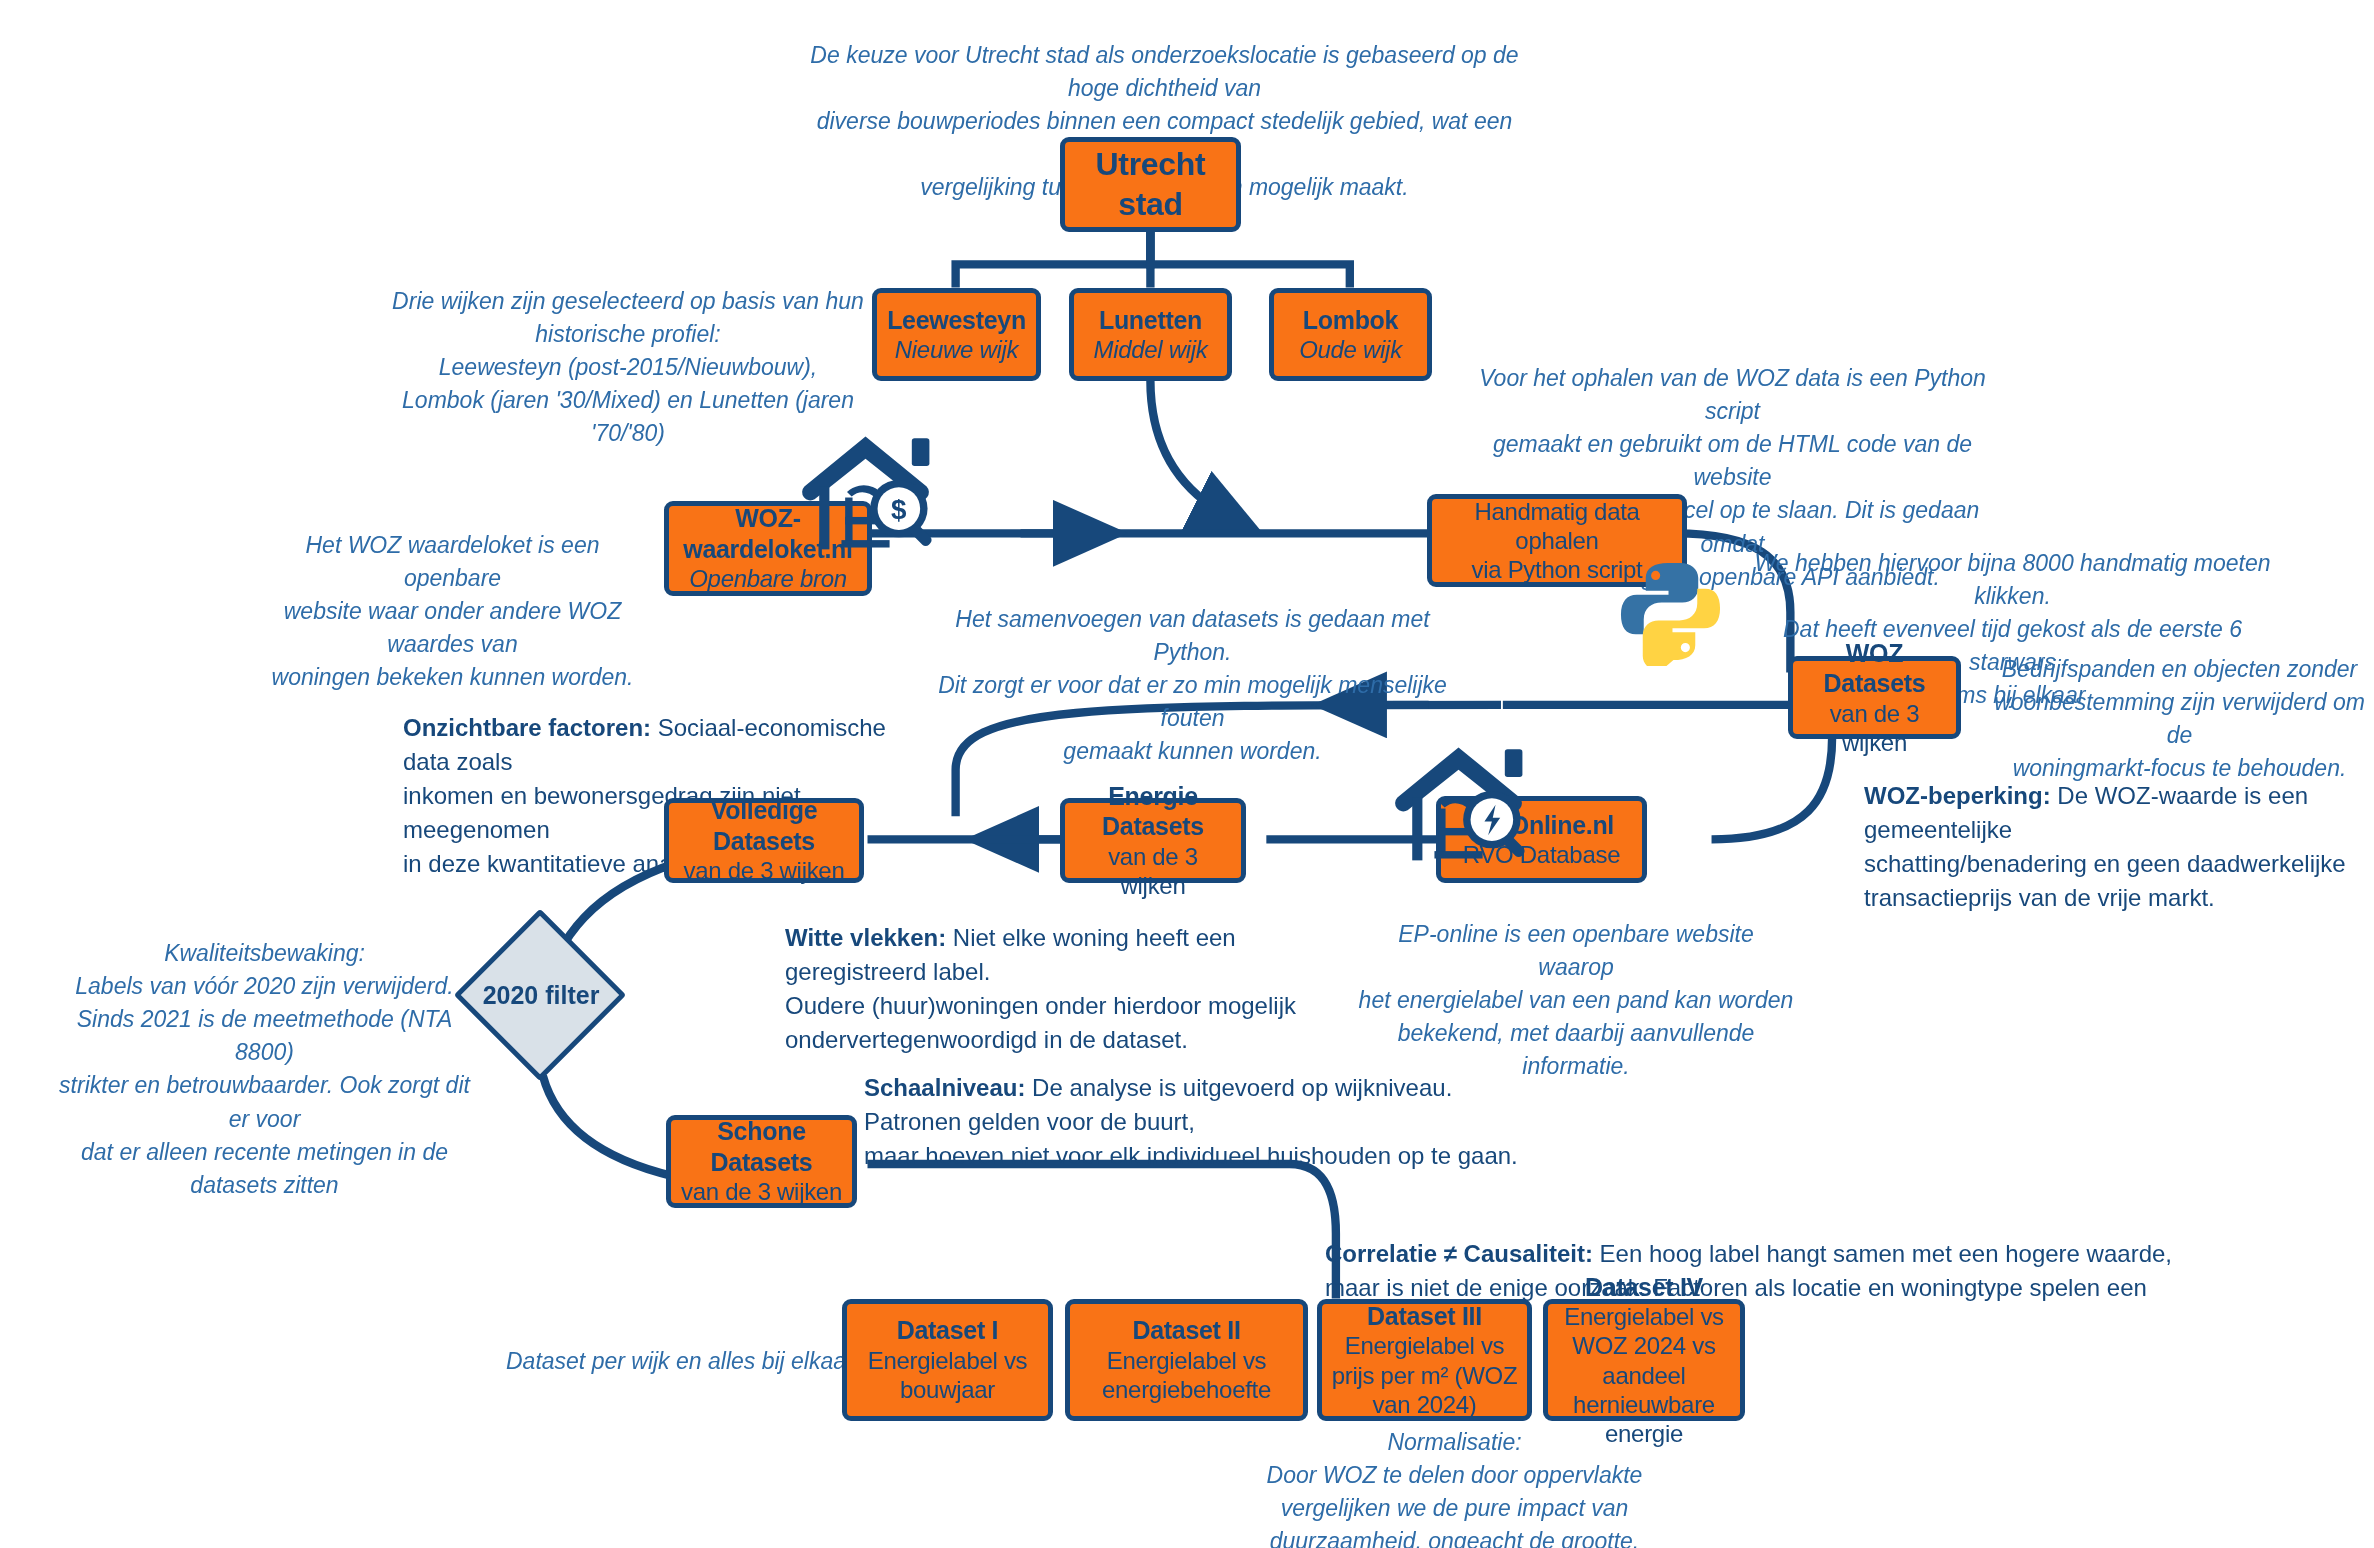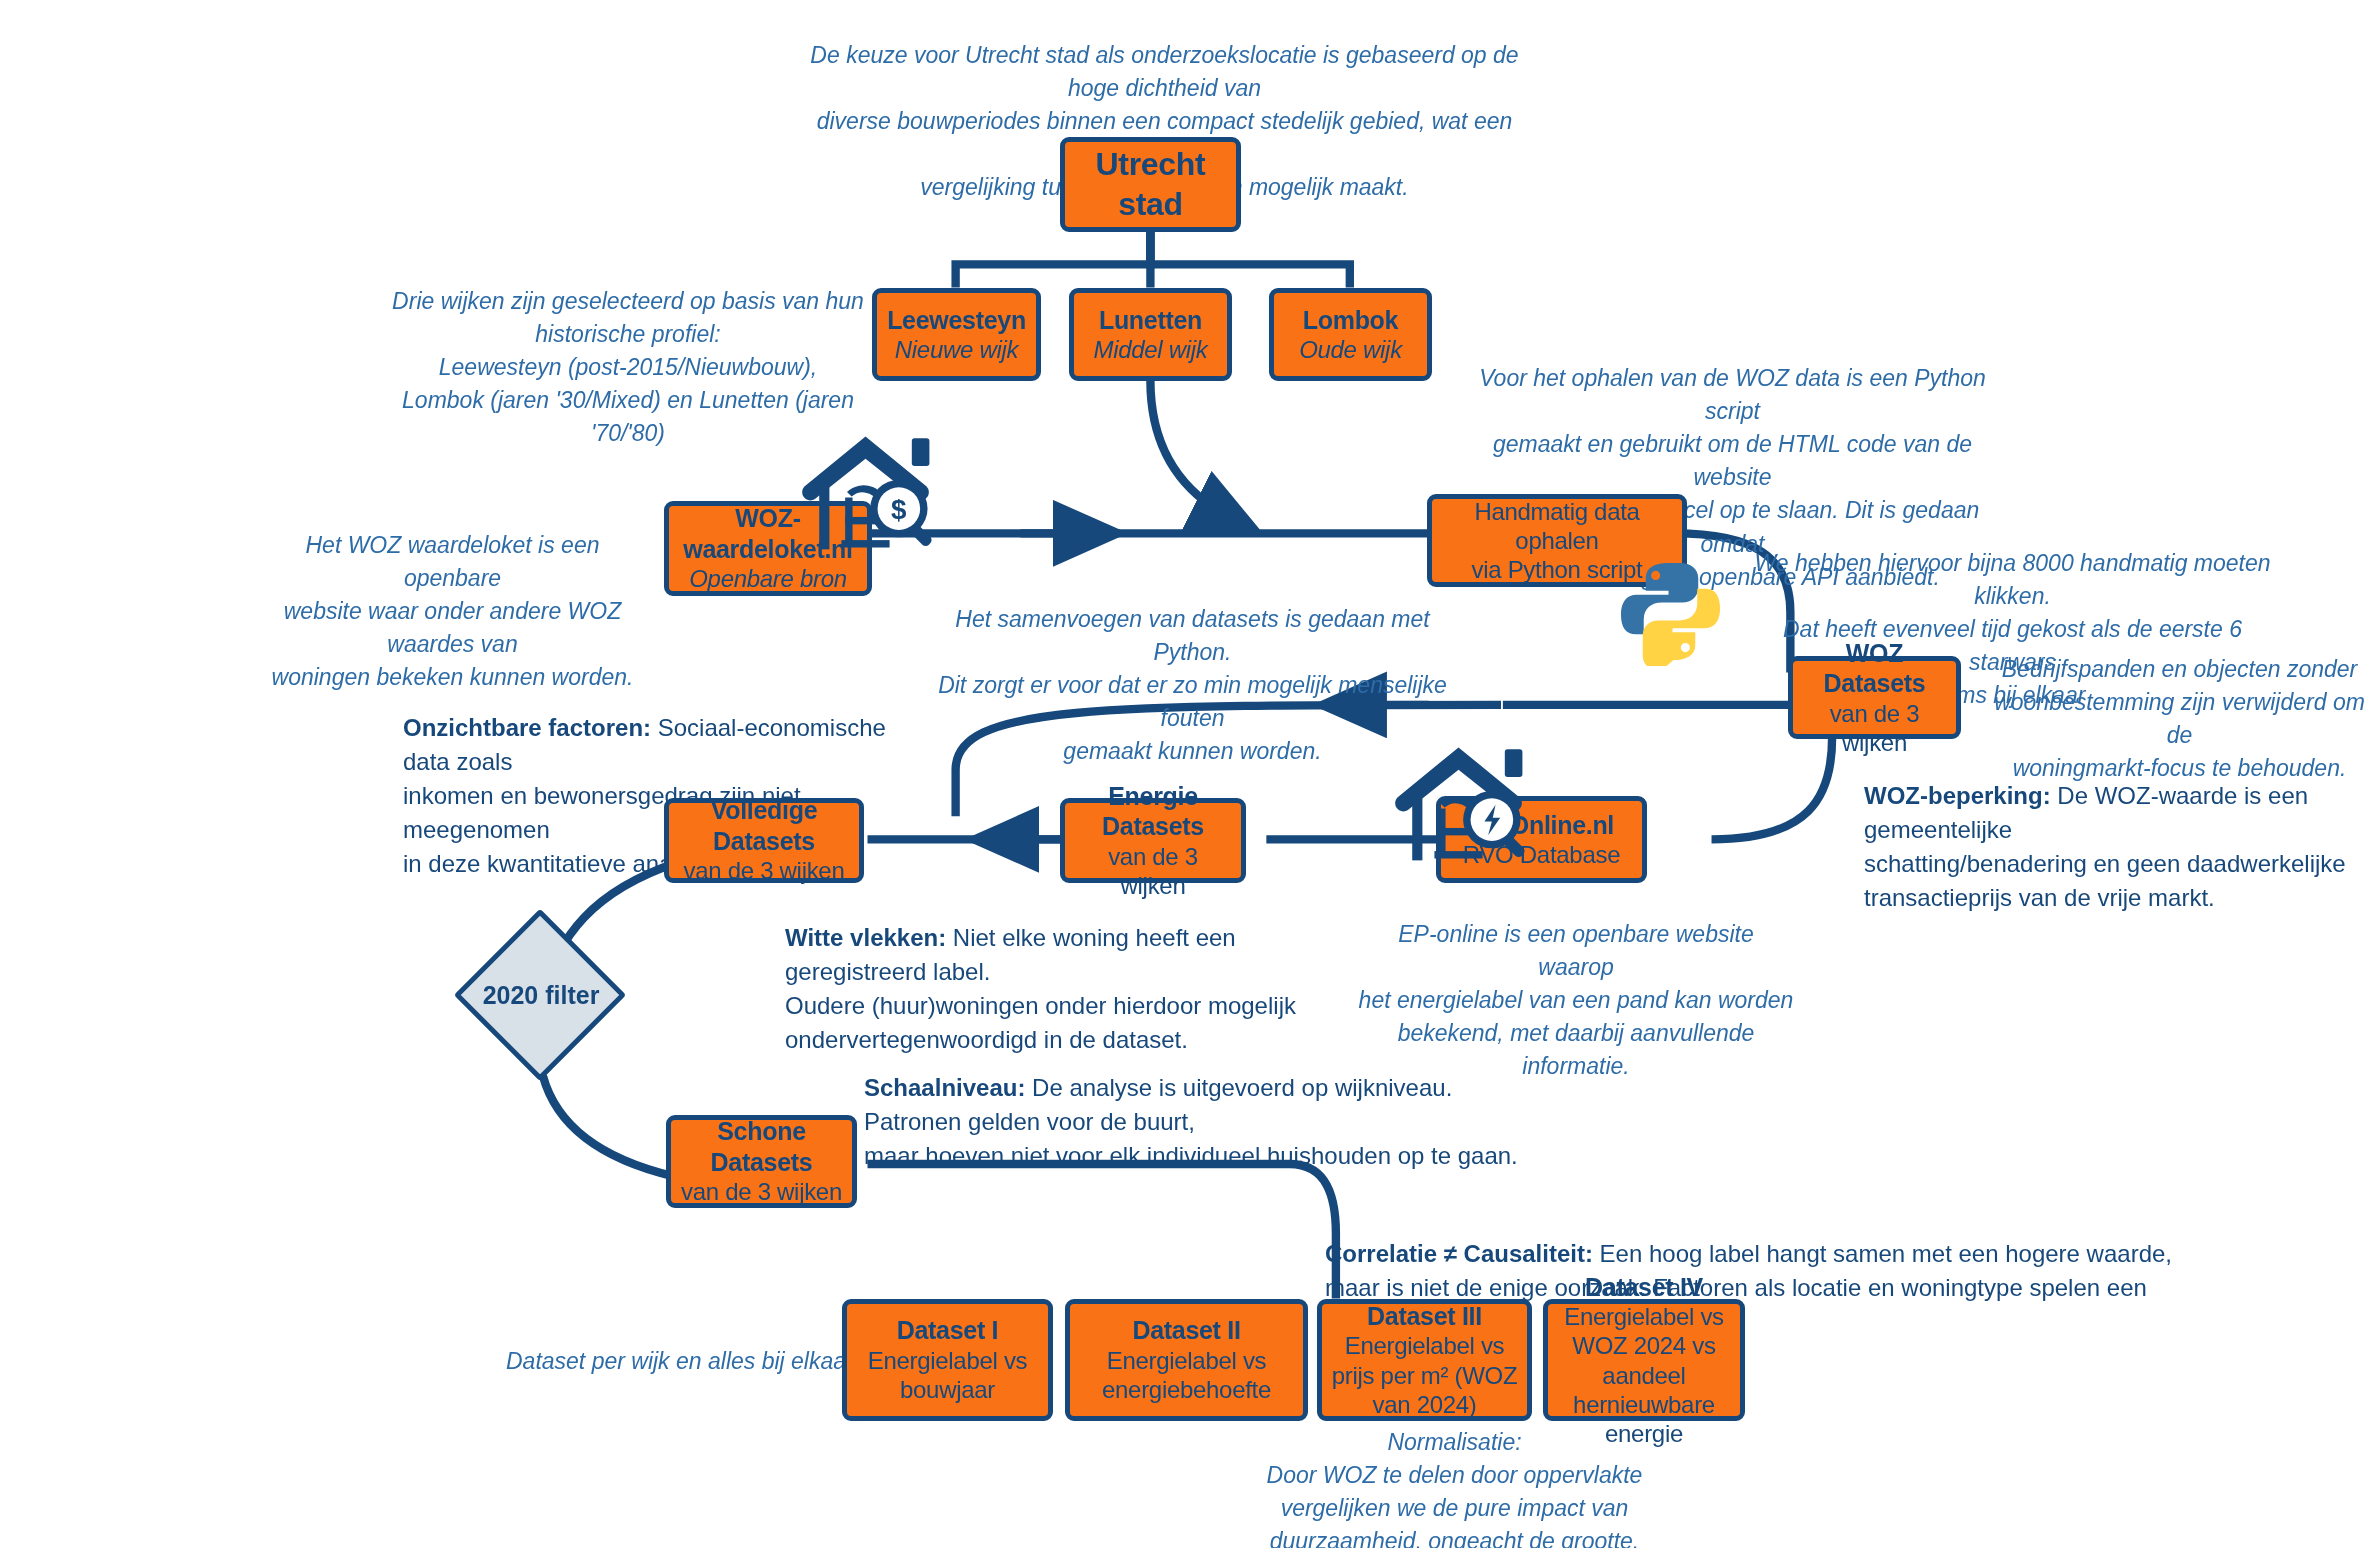--- a/index.html
+++ b/index.html
@@ -296,20 +296,25 @@
 gemaakt kunnen worden.</div>
 
   <div class="note c" style="left:1994px; top:653px; width:371px;">Bedrijfspanden en objecten zonder
 woonbestemming zijn verwijderd om de
 woningmarkt-focus te behouden.</div>
 
   <div class="note c" style="left:1358px; top:918px; width:436px;">EP-online is een openbare website waarop
 het energielabel van een pand kan worden
 bekekend, met daarbij aanvullende informatie.</div>
 
+  <div class="note c" style="left:56px; top:937px; width:417px;">Kwaliteitsbewaking:
+Labels van vóór 2020 zijn verwijderd.
+Sinds 2021 is de meetmethode (NTA 8800)
+strikter en betrouwbaarder. Ook zorgt dit er voor
+dat er alleen recente metingen in de datasets zitten</div>
 
   <div class="note l" style="left:506px; top:1345px; width:352px;">Dataset per wijk en alles bij elkaar</div>
 
   <div class="note c" style="left:1241px; top:1426px; width:427px;">Normalisatie:
 Door WOZ te delen door oppervlakte
 vergelijken we de pure impact van
 duurzaamheid, ongeacht de grootte.</div>
 
   <div class="callout" style="left:403px; top:711px; width:519px;"><b>Onzichtbare factoren:</b><span style="white-space:pre-line"> Sociaal-economische data zoals
 inkomen en bewonersgedrag zijn niet meegenomen

